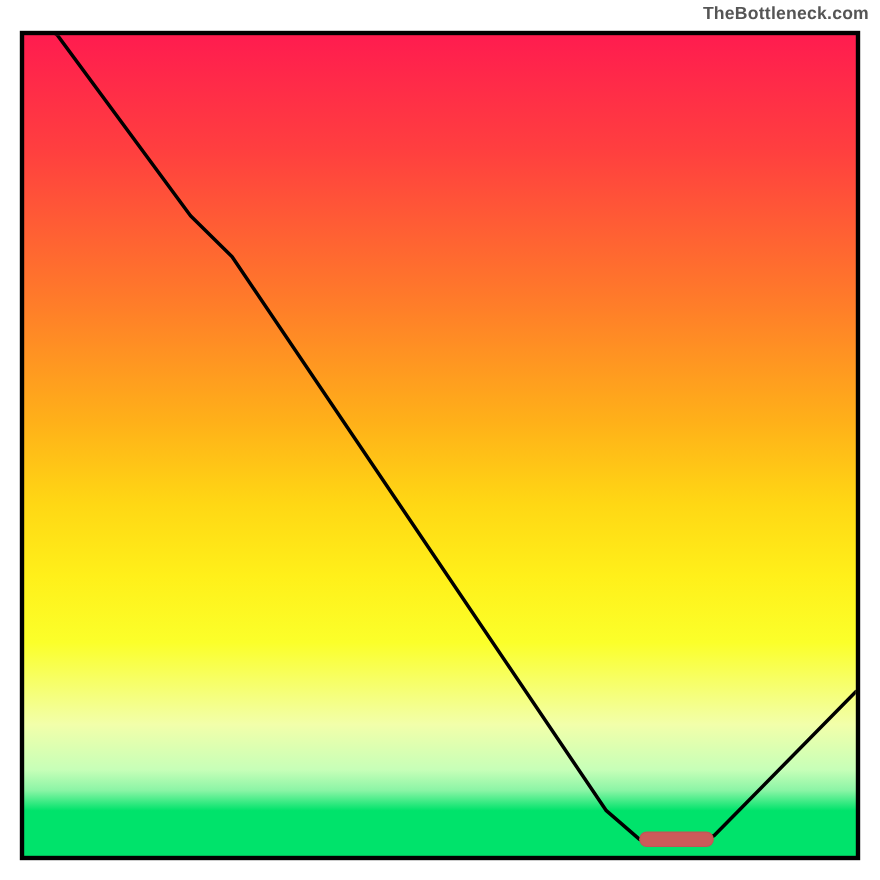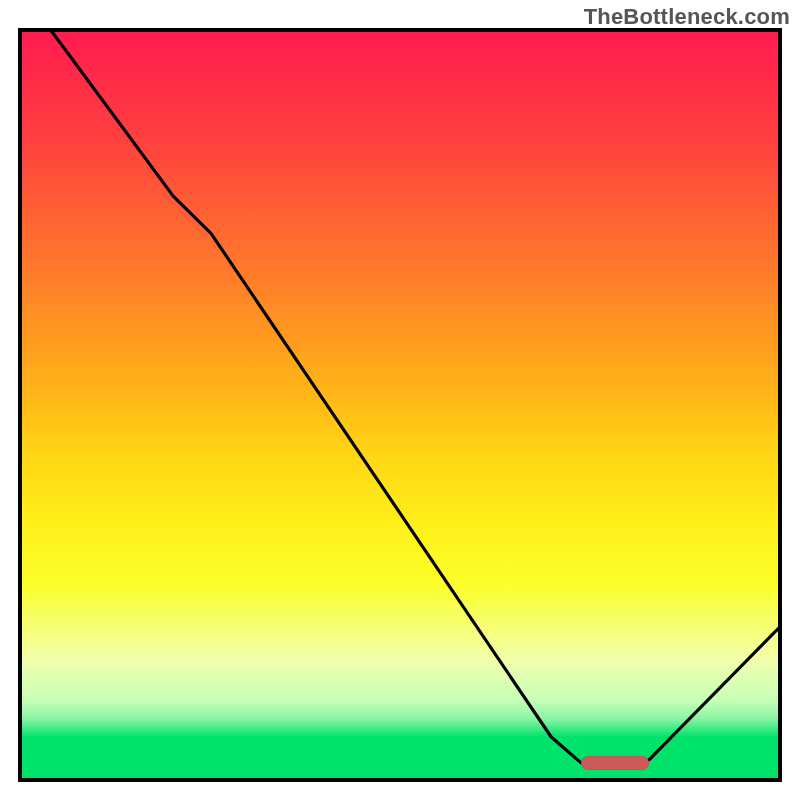--- a/index.html
+++ b/index.html
@@ -12,21 +12,21 @@
   }
   .canvas {
     position: relative;
     width: 800px;
     height: 800px;
   }
   .watermark {
     position: absolute;
     top: 4px;
     right: 10px;
-    font-size: 22px;
+    font-size: 16px;
     font-weight: 600;
     color: #555555;
     letter-spacing: 0.2px;
   }
   .frame {
     position: absolute;
     left: 18px;
     top: 28px;
     width: 764px;
     height: 754px;

